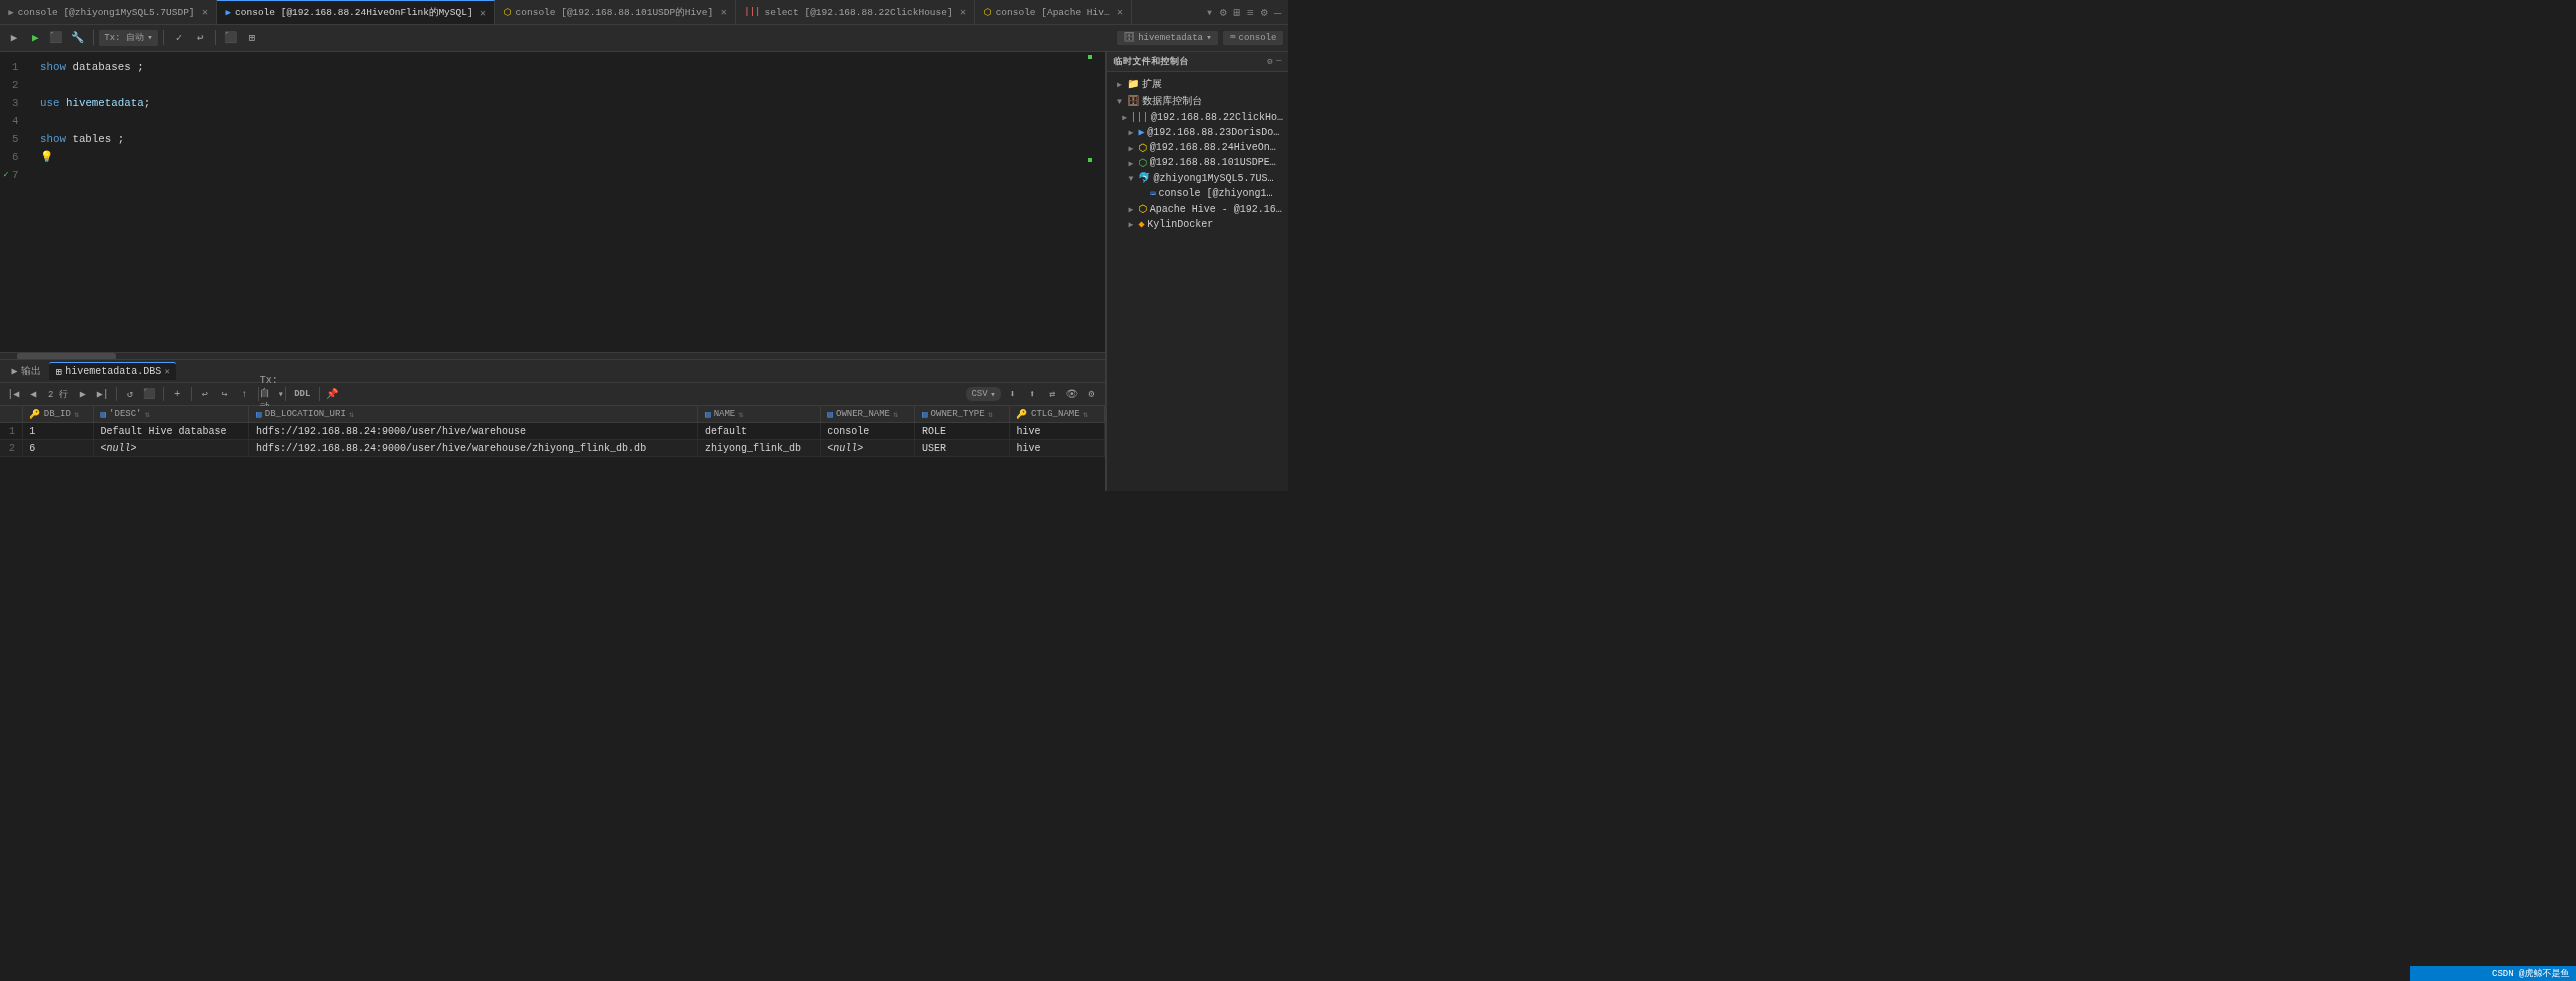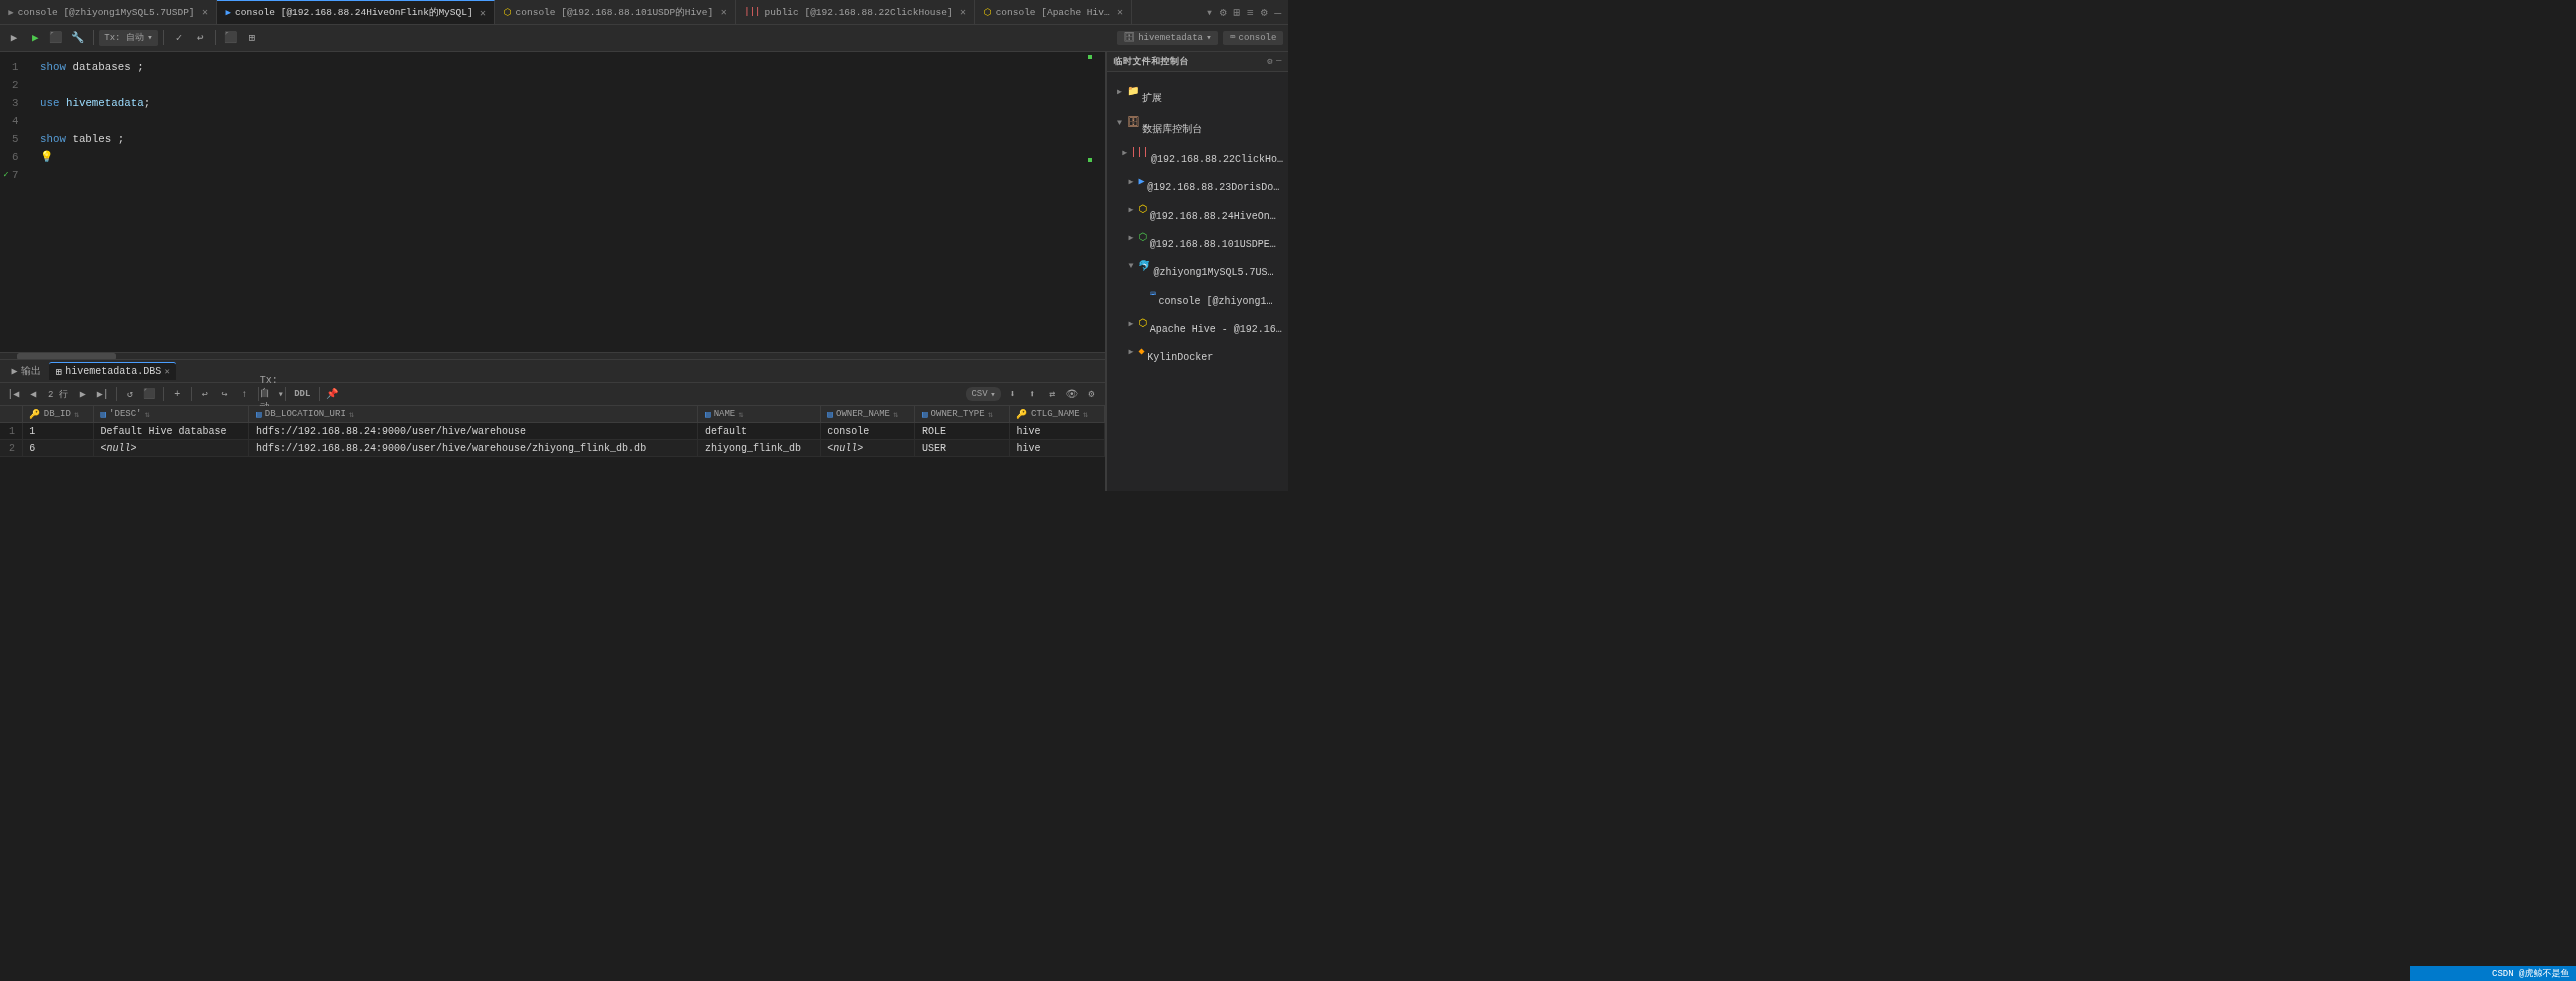--- a/index.html
+++ b/index.html
@@ -251,21 +251,21 @@
     .tree-indent { display: inline-block; }
     .tree-arrow {
       color: #808080;
       font-size: 8.3px;
       width: 10px;
       display: inline-flex;
       align-items: center;
       justify-content: center;
     }
     .tree-icon { font-size: 10px; }
-    .tree-label { font-size: 10px; margin-top: 14px; }
+    .tree-label { font-size: 10px; }
     .db-icon { color: #e8a87c; }
     .folder-icon { color: #dcb67a; }
     .hive-icon { color: #ffd700; }
     .console-icon { color: #4a9eff; }
 
     
     .results-panel {
       height: 132px;
       border-top: 0.8px solid #3c3c3c;
       background: #1e1e1e;
@@ -432,21 +432,21 @@
     <span>console [@192.168.88.24HiveOnFlink的MySQL]</span>
     <span class="close-btn">✕</span>
   </div>
   <div class="tab">
     <span style="color:#ffd700;font-size:9px;">⬡</span>
     <span>console [@192.168.88.101USDP的Hive]</span>
     <span class="close-btn">✕</span>
   </div>
   <div class="tab">
     <span style="color:#ff6b6b;font-size:9px;">|||</span>
-    <span>public [@192.168.88.22ClickHouse]</span>
+    <span>select [@192.168.88.22ClickHouse]</span>
     <span class="close-btn">✕</span>
   </div>
   <div class="tab">
     <span style="color:#ffd700;font-size:9px;">⬡</span>
     <span>console [Apache Hiv…</span>
     <span class="close-btn">✕</span>
   </div>
   <div class="tab-bar-actions">
     <span title="more tabs">▾</span>
     <span>⚙</span>

